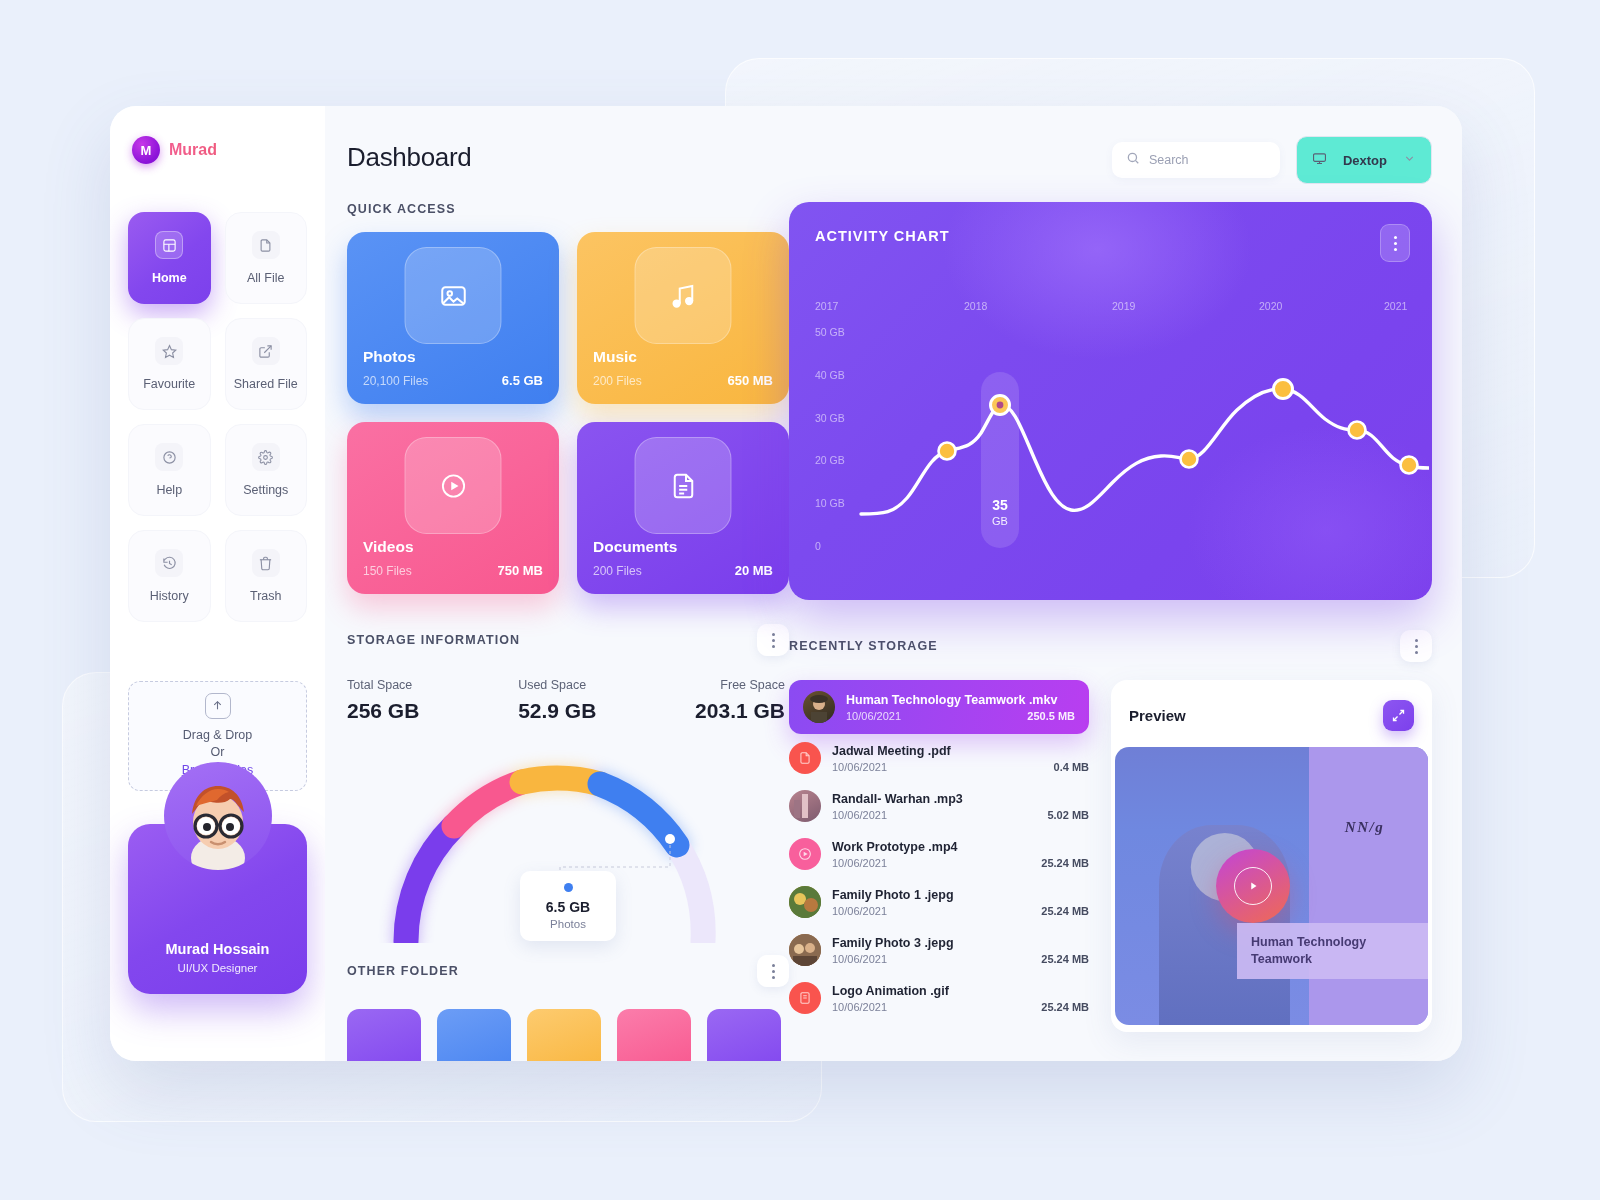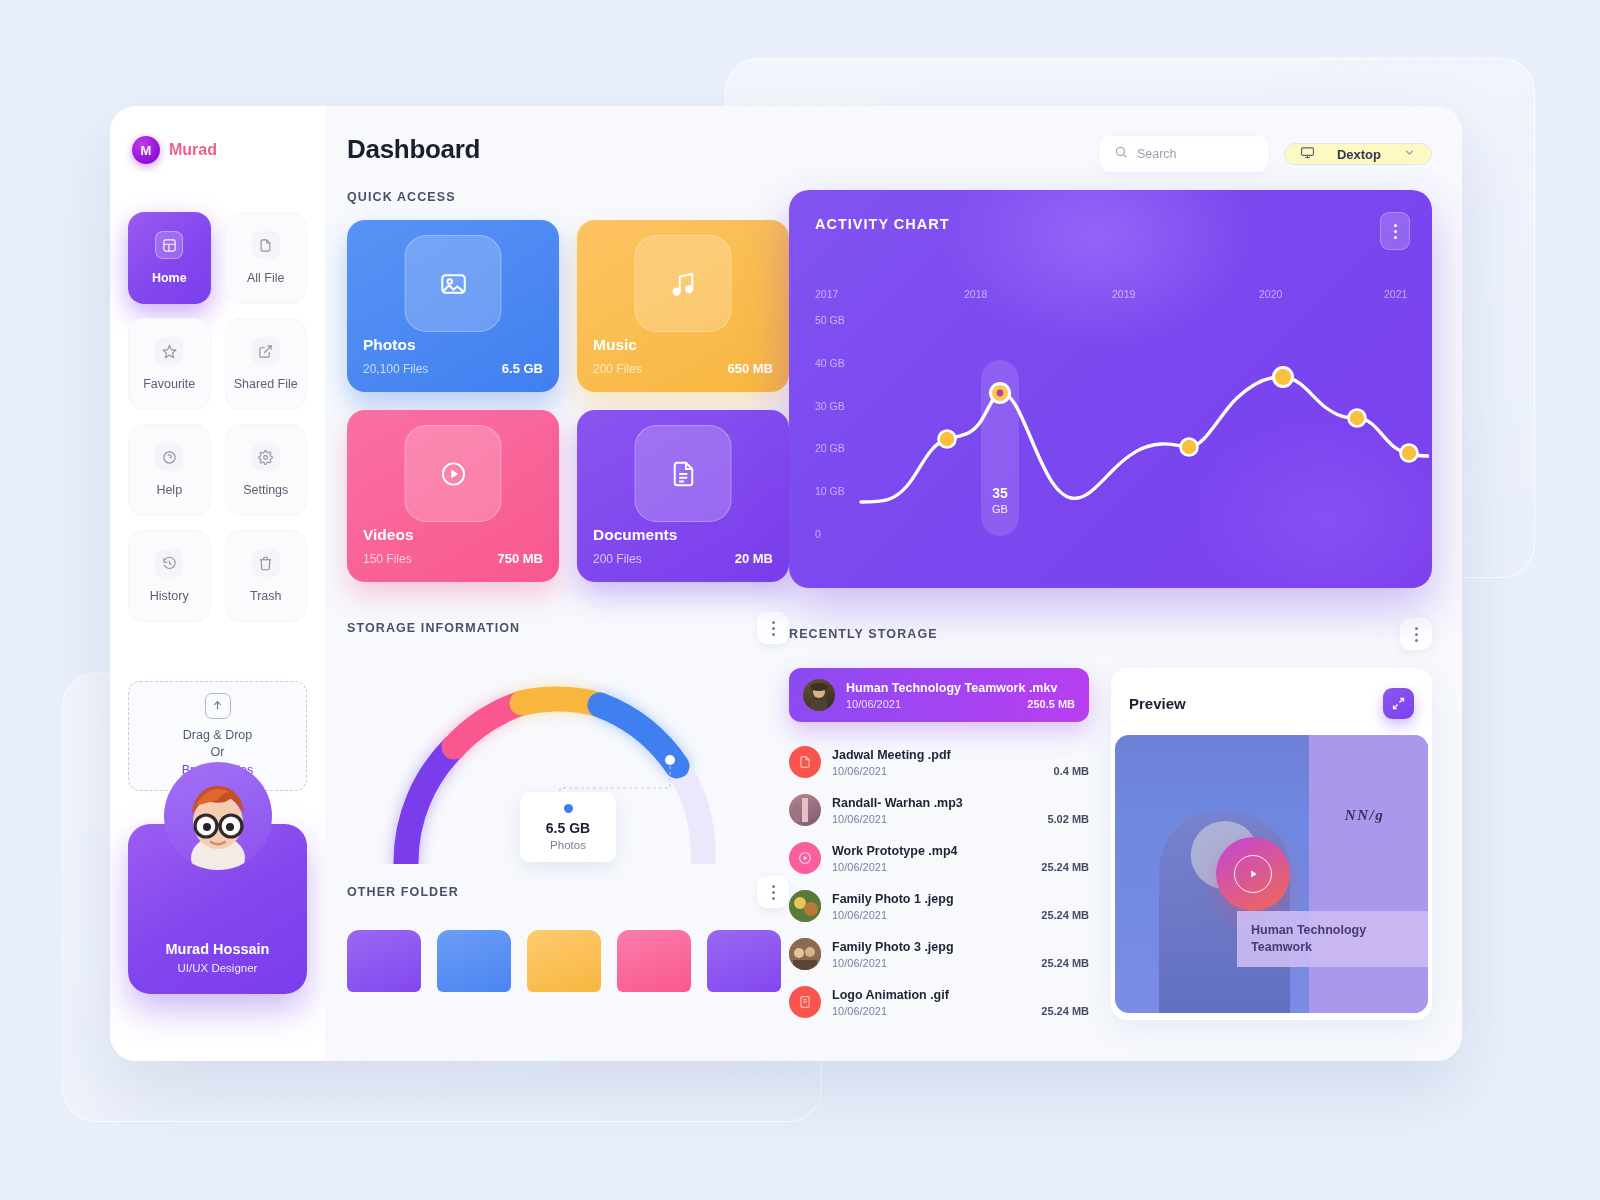--- a/index.html
+++ b/index.html
@@ -99,33 +99,33 @@
     width: 108px; height: 108px; border-radius: 50%;
     background: linear-gradient(160deg,#a470f5,#8b52ef);
     overflow: hidden;
   }
   .p-name { color: #fff; font-size: 14.5px; font-weight: 700; margin-bottom: 5px; }
   .p-role { color: rgba(255,255,255,0.88); font-size: 11.5px; }
 
   
   .main { flex: 1; background: #f7f9fd; padding: 28px 30px 0 22px; position: relative; overflow: hidden; }
   .topbar { display: flex; align-items: flex-start; justify-content: space-between; }
-  .page-title { font-size: 26px; font-weight: 700; color: #1b1e2e; letter-spacing: -0.3px; }
+  .page-title { font-size: 26px; font-weight: 400; color: #1b1e2e; letter-spacing: -0.3px; margin-top: 8px; }
   .top-right { display: flex; align-items: center; gap: 16px; margin-top: 2px; }
   .search {
     width: 168px; height: 36px; background: #ffffff; border-radius: 10px;
     display: flex; align-items: center; gap: 9px; padding: 0 14px;
     box-shadow: 0 2px 8px rgba(90,110,170,0.06);
   }
   .search input { border: none; outline: none; font-size: 12.5px; color: #6d7governing; width: 100%;
     font-family: "Liberation Sans", sans-serif; color:#6d7285; background: transparent; }
   .search input::placeholder { color: #9ba0b4; }
   .dextop {
-    height: 22px; border: 1px solid #e2e6f0; border-radius: 11px; background: #fef9c3;
-    display: flex; align-items: center; gap: 22px; padding: 0 15px; cursor: pointer;
+    height: 48px; border: 1px solid #e2e6f0; border-radius: 11px; background: #5eead4;
+    display: flex; align-items: center; gap: 16px; padding: 0 15px; cursor: pointer;
   }
   .dextop .lbl { font-size: 13px; font-weight: 600; color: #32384d; }
 
   .sec-label { font-size: 12.5px; font-weight: 700; letter-spacing: 1.1px; color: #4b5067; }
 
   
   .content { display: flex; margin-top: 18px; }
   .col-left { width: 442px; flex: 0 0 442px; }
   .col-right { flex: 1; }
 
@@ -203,21 +203,21 @@
   .gauge-tip .k { font-size: 11.5px; color: #7b8099; margin-top: 3px; }
 
   .other-head { display: flex; align-items: center; justify-content: space-between; margin-top: 8px; }
   .folder-row { display: flex; gap: 16px; margin-top: 22px; }
   .folder { width: 74px; height: 62px; border-radius: 12px 12px 6px 6px; position: relative; }
   .ru-split { display: flex; gap: 22px; margin-top: 18px; }
   .ru-list { width: 300px; flex: 0 0 300px; }
   .ru-item { display: flex; align-items: center; gap: 11px; padding: 8px 0; cursor: pointer; }
   .ru-item.featured {
     background: linear-gradient(100deg,#8b4bf2,#b93ef0);
-    border-radius: 12px; padding: 11px 14px; margin-bottom: 16px;
+    border-radius: 12px; padding: 11px 14px; margin-bottom: 0;
     box-shadow: 0 10px 24px rgba(160,70,240,0.30);
   }
   .ru-thumb { width: 32px; height: 32px; border-radius: 50%; flex: 0 0 32px; overflow: hidden;
     display: flex; align-items: center; justify-content: center; color: #fff; }
   .ru-body { flex: 1; min-width: 0; }
   .ru-name { font-size: 12.5px; font-weight: 700; color: #1f2333; white-space: nowrap; overflow: hidden; text-overflow: ellipsis; }
   .ru-meta { display: flex; justify-content: space-between; align-items: baseline; margin-top: 3px; }
   .ru-date { font-size: 11px; color: #7b8099; }
   .ru-size { font-size: 11px; color: #454b60; font-weight: 700; }
   .ru-item.featured .ru-name { color: #fff; }
@@ -482,20 +482,34 @@
 
           <div class="storage-head">
             <div class="sec-label">STORAGE  INFORMATION</div>
             <div class="dots-btn">
                 <i></i>
                 <i></i>
                 <i></i>
               </div>
           </div>
 
+          <div class="stats">
+            <div class="stat">
+              <div class="k">Total Space</div>
+              <div class="v">256 GB</div>
+            </div>
+            <div class="stat">
+              <div class="k">Used Space</div>
+              <div class="v">52.9 GB</div>
+            </div>
+            <div class="stat right">
+              <div class="k">Free Space</div>
+              <div class="v">203.1 GB</div>
+            </div>
+          </div>
 
           <div class="gauge-wrap">
             <svg width="442" height="216" viewBox="0 0 442 216">
               <defs>
                 <filter id="gblur" x="-30%" y="-30%" width="160%" height="160%">
                   <feGaussianBlur stdDeviation="7"></feGaussianBlur>
                 </filter>
               </defs>
               <g filter="url(#gblur)" opacity="0.35">
                 <path d="M59 214 A162 162 0 0 1 107 99" stroke="#7a3dec" stroke-width="27" fill="none" stroke-linecap="round"></path>

